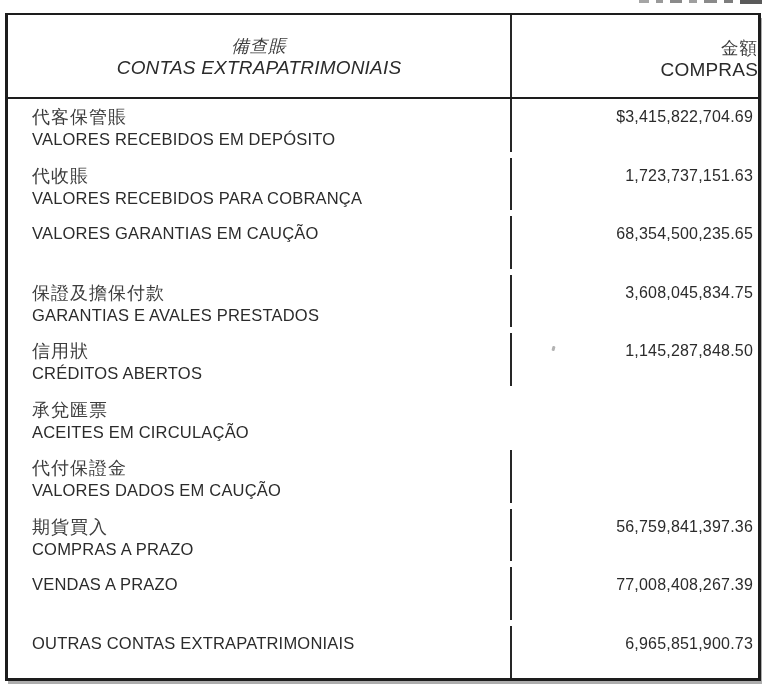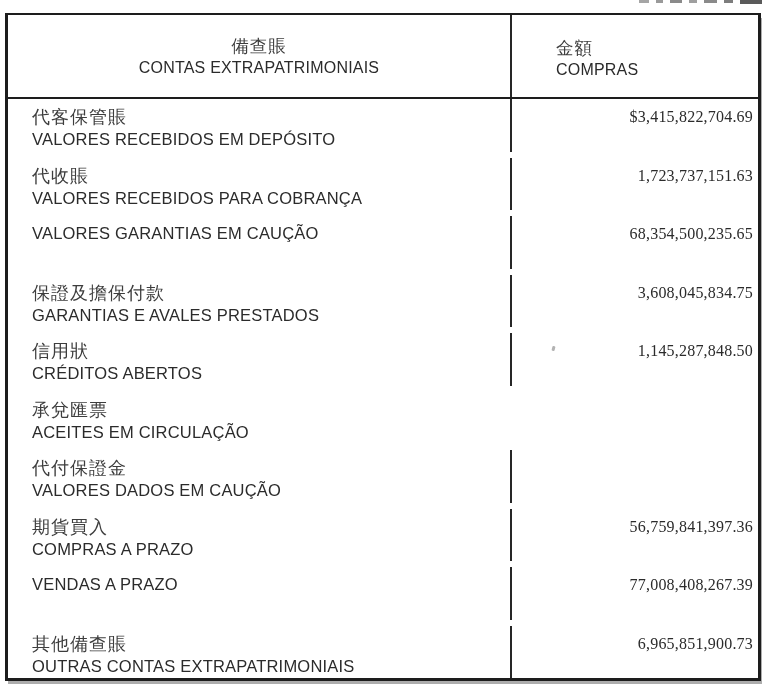--- a/index.html
+++ b/index.html
@@ -62,28 +62,29 @@
     display: flex;
     flex: 0 0 82px;
     border-bottom: 2px solid #1d1d1d;
   }
   .th-left {
     flex: 0 0 502px;
     display: flex;
     flex-direction: column;
     justify-content: center;
     align-items: center;
+    font-style: italic;
   }
   .th-right {
     flex: 1;
     border-left: 2px solid #262626;
     display: flex;
     flex-direction: column;
     justify-content: center;
-    align-items: flex-start;
+    align-items: flex-end;
     padding-top: 4px;
     padding-left: 44px;
   }
 
   .tbody {
     flex: 1;
     display: flex;
     flex-direction: column;
     gap: 6px;
   }
@@ -112,24 +113,24 @@
     letter-spacing: 1px;
   }
   .pt {
     font-family: "Liberation Sans", "DejaVu Sans", sans-serif;
     font-size: 16.5px;
     line-height: 21px;
     color: #2b2b2b;
     letter-spacing: 0.2px;
   }
   .thead .zh { font-size: 17.5px; line-height: 22px; }
-  .thead .pt { font-size: 16px; line-height: 21px; }
+  .thead .pt { font-size: 19px; line-height: 21px; }
 
   .amount {
-    font-family: Liberation Serif, serif;
+    font-family: Liberation Sans, sans-serif;
     font-size: 16px;
     line-height: 20px;
     color: #2b2b2b;
     letter-spacing: 0.2px;
     white-space: nowrap;
   }
 
   
   .speck {
     position: absolute;
@@ -251,21 +252,20 @@
     <div class="td-left">
       <div class="pt">VENDAS A PRAZO</div>
     </div>
     <div class="td-right">
       <span class="amount">77,008,408,267.39</span>
     </div>
   </div>
 
   <div class="trow">
     <div class="td-left">
-      <div class="zh">其他備查賬</div>
       <div class="pt">OUTRAS CONTAS EXTRAPATRIMONIAIS</div>
     </div>
     <div class="td-right">
       <span class="amount">6,965,851,900.73</span>
     </div>
   </div>
 </div>
 
   </div>
 

